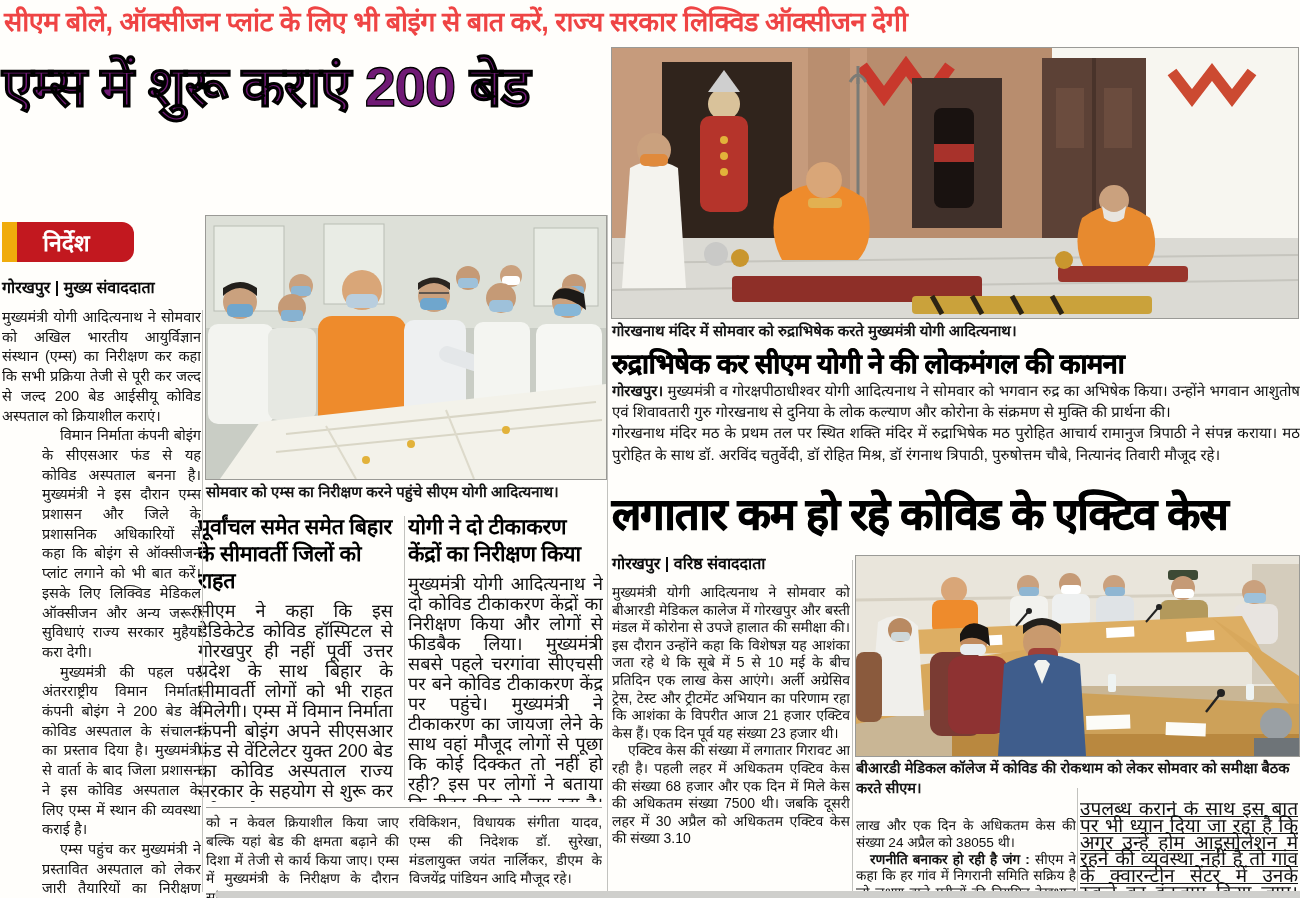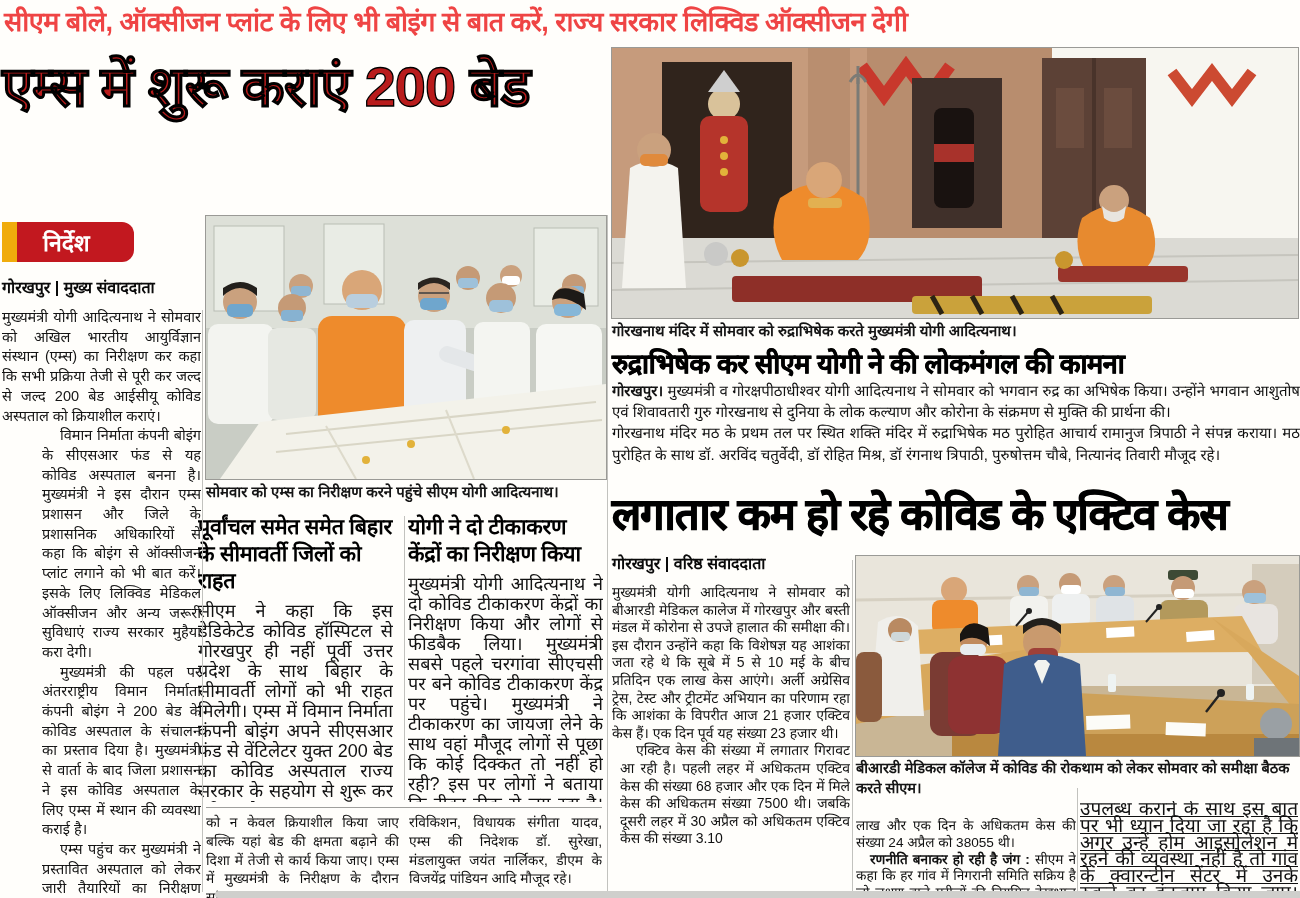--- a/index.html
+++ b/index.html
@@ -11,21 +11,21 @@
   .abs{position:absolute;}
   
   .kicker{
     left:4px;top:2px;width:1292px;height:42px;
     font-size:27px;font-weight:900;letter-spacing:-.5px;line-height:40px;
     color:#ef4444;white-space:nowrap;
   }
   .lead-headline{
     left:2px;top:46px;width:604px;height:168px;
     font-size:56px;font-weight:900;line-height:82px;letter-spacing:-1px;
-    color:#b91c1c;-webkit-text-stroke:1.3px #000;white-space:nowrap;
+    color:#701a75;-webkit-text-stroke:1.3px #000;white-space:nowrap;
   }
   .badge{left:2px;top:222px;height:40px;display:flex;align-items:stretch;}
   .badge-accent{width:15px;background:#f0ac0c;}
   .badge-label{
     background:#c2181f;color:#fff;font-size:23px;font-weight:bold;
     display:flex;align-items:center;padding:0 44px 0 26px;
     border-radius:0 12px 12px 0;
   }
   .byline{font-size:16px;font-weight:bold;color:#0a0a0a;}
   .byline-1{left:2px;top:276px;width:230px;}
@@ -58,21 +58,21 @@
   .temple-body{left:612px;top:380px;width:688px;height:108px;font-size:15px;line-height:21.2px;text-align:justify;overflow:hidden;}
   .temple-body .dateline{font-weight:bold;}
   .covid-headline{
     left:612px;top:486px;width:688px;height:58px;
     font-size:43px;font-weight:900;letter-spacing:-.8px;line-height:56px;
     color:#000;-webkit-text-stroke:1.1px #000;white-space:nowrap;
   }
   .byline-2{left:612px;top:552px;width:240px;}
   .covid-col1{left:612px;top:584px;width:238px;height:312px;overflow:hidden;font-size:14px;line-height:17.6px;text-align:justify;}
   .covid-col1 p{margin:0;}
-  .covid-col1 p + p{text-indent:16px;margin-left:8px;}
+  .covid-col1 p + p{text-indent:16px;}
   .cap-3{left:856px;top:758px;width:442px;height:24px;font-size:14.6px;}
   .covid-col2{left:856px;top:786px;width:220px;height:110px;overflow:hidden;font-size:13.6px;line-height:16.8px;text-align:justify;margin-top:32px;}
   .covid-col2 .runin{font-weight:900;}
   .covid-col2 p{margin:0;}
   .covid-col2 p + p{text-indent:14px;}
   .covid-col3{left:1080px;top:801px;width:218px;height:110px;overflow:hidden;font-size:19px;line-height:16.8px;text-align:justify;text-decoration:underline;}
   
   .photo{border:1px solid #9a9a96;background:#ddd;overflow:hidden;}
   .photo-1{left:205px;top:215px;width:400px;height:263px;}
   .photo-2{left:611px;top:47px;width:686px;height:270px;}

